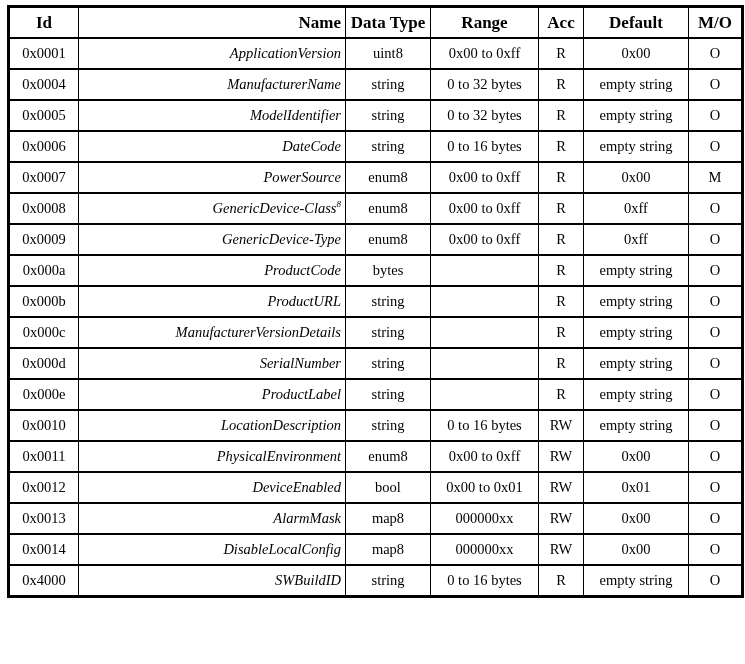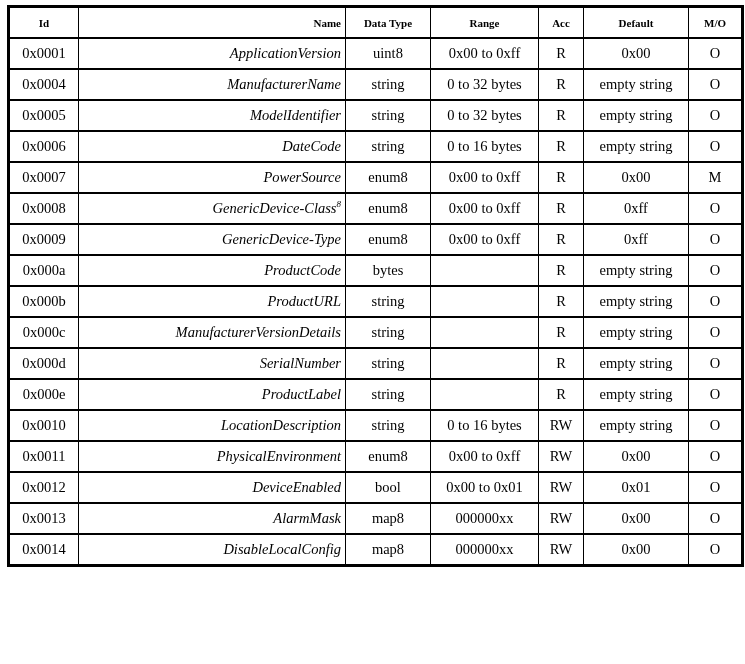--- a/index.html
+++ b/index.html
@@ -33,21 +33,21 @@
     height: 27px;
     padding: 1px 4px;
     text-align: center;
     vertical-align: middle;
     overflow: hidden;
     white-space: nowrap;
     background: #ffffff;
   }
   .attr-table th {
     font-weight: bold;
-    font-size: 11px;
+    font-size: 17px;
     margin-left: 36px;
   }
   .attr-table th.col-name,
   .attr-table td.col-name {
     text-align: right;
     padding-left: 9px;
   }
   .attr-table td.col-name {
     font-style: italic;
   }
@@ -229,15 +229,24 @@
         </tr>
         <tr>
           <td class="col-id">0x0014</td>
           <td class="col-name"><span>DisableLocalConfig</span></td>
           <td class="col-data_type">map8</td>
           <td class="col-range">000000xx</td>
           <td class="col-acc">RW</td>
           <td class="col-default">0x00</td>
           <td class="col-mo">O</td>
         </tr>
+        <tr>
+          <td class="col-id">0x4000</td>
+          <td class="col-name"><span>SWBuildID</span></td>
+          <td class="col-data_type">string</td>
+          <td class="col-range">0 to 16 bytes</td>
+          <td class="col-acc">R</td>
+          <td class="col-default">empty string</td>
+          <td class="col-mo">O</td>
+        </tr>
       </tbody>
   </table>
 </div>
 
 </body></html>

